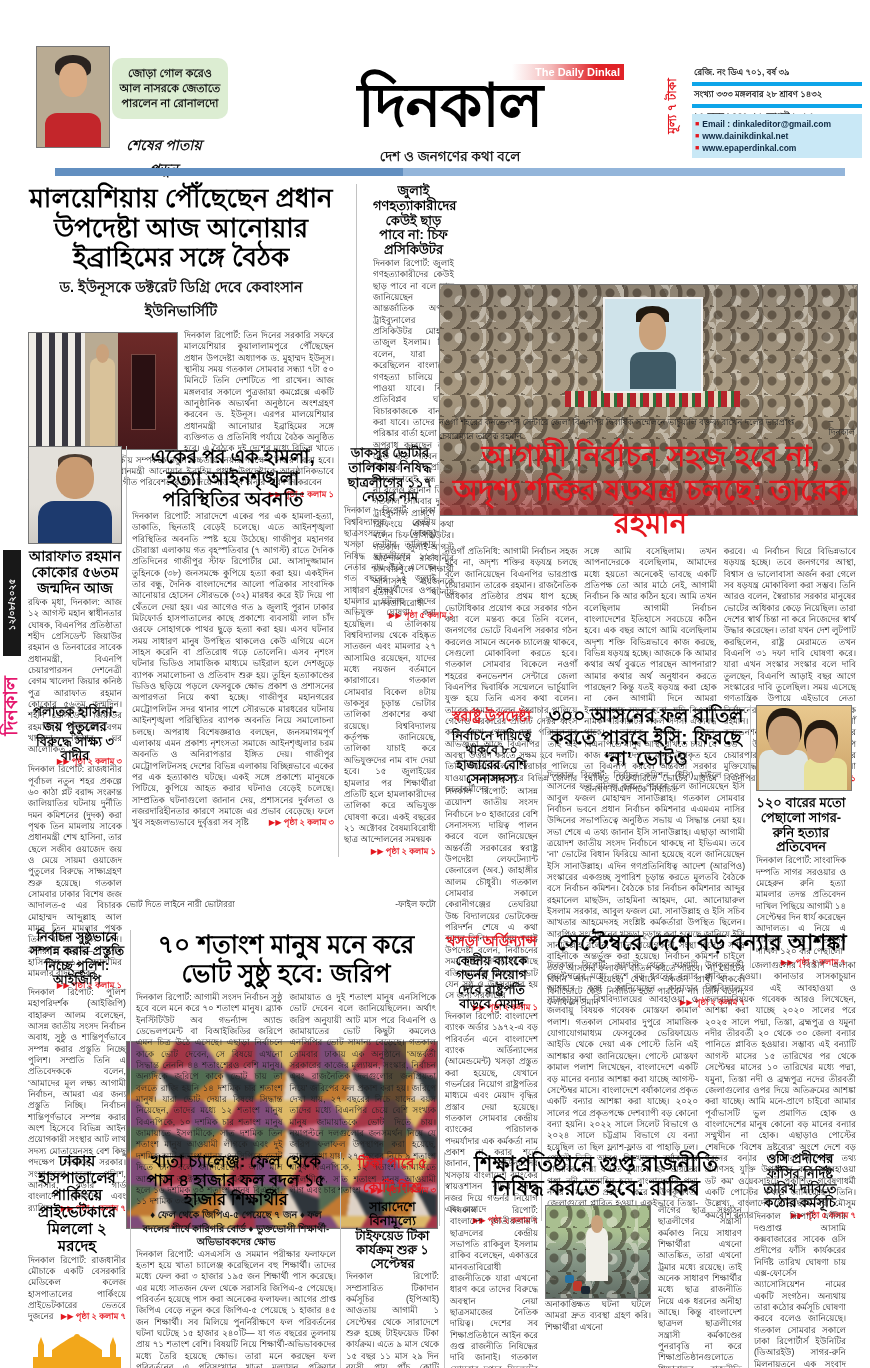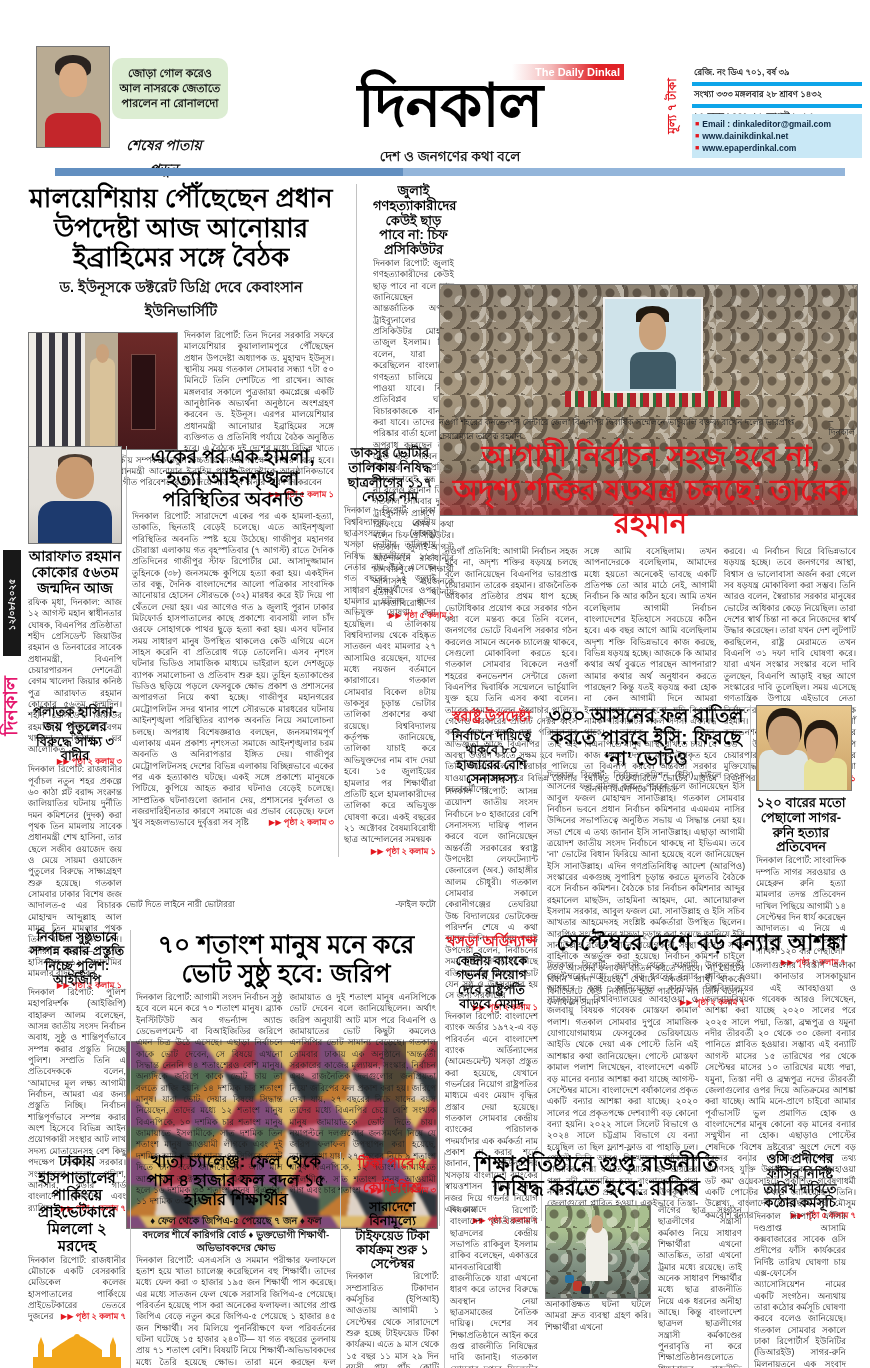--- a/index.html
+++ b/index.html
@@ -37,21 +37,21 @@
   .hl-lg{font-size:19px;}
   .hl-md{font-size:13px;}
   .hl-red{color:#e4171f;font-size:29px;font-weight:900;text-align:center;line-height:1.16;}
   .sub{font-size:14.5px;font-weight:bold;text-align:center;margin-top:3px;}
   .label-red{color:#e4171f;font-size:14px;font-weight:bold;text-align:center;}
   .body{font-size:8.6px;line-height:1.32;text-align:justify;color:#222;}
   .cols{display:flex;gap:7px;margin-top:5px;}
   .cols > div{flex:1;}
   .jump{color:#e4171f;font-weight:bold;font-size:8.3px;white-space:nowrap;float:right;}
   .hairline-left{border-left:1px solid #c2c2c2;padding-left:5px;}
-  .bullets{font-size:9.6px;font-weight:bold;text-align:center;line-height:1.4;margin-top:6px;color:#111;}
+  .bullets{font-size:9.6px;font-weight:bold;text-align:center;line-height:1.4;margin-top:0;color:#111;}
   .caprow{display:flex;justify-content:space-between;font-size:8.4px;color:#222;margin-top:2px;}
   
   .photo{position:relative;border:1px solid #777;background:#b9ab93;overflow:hidden;}
   .crowd-base{position:absolute;inset:0;background:linear-gradient(180deg,#8d8272 0%,#a99a82 45%,#7f7260 100%);}
   .crowd-dots{position:absolute;inset:0;opacity:.75;background-image:
       repeating-radial-gradient(circle at 8px 8px, rgba(35,25,15,.6) 0 4px, transparent 5px 14px),
       repeating-radial-gradient(circle at 20px 16px, rgba(248,244,234,.55) 0 5px, transparent 6px 23px);
       background-size:27px 22px, 46px 37px;}
   .crowd-chairs{position:absolute;inset:0;background:linear-gradient(0deg, rgba(185,30,42,.55), transparent 20%);}
   .screen{position:absolute;left:39%;top:5%;width:23%;height:40%;background:#cfe3ea;border:2px solid #f2f2f2;}

